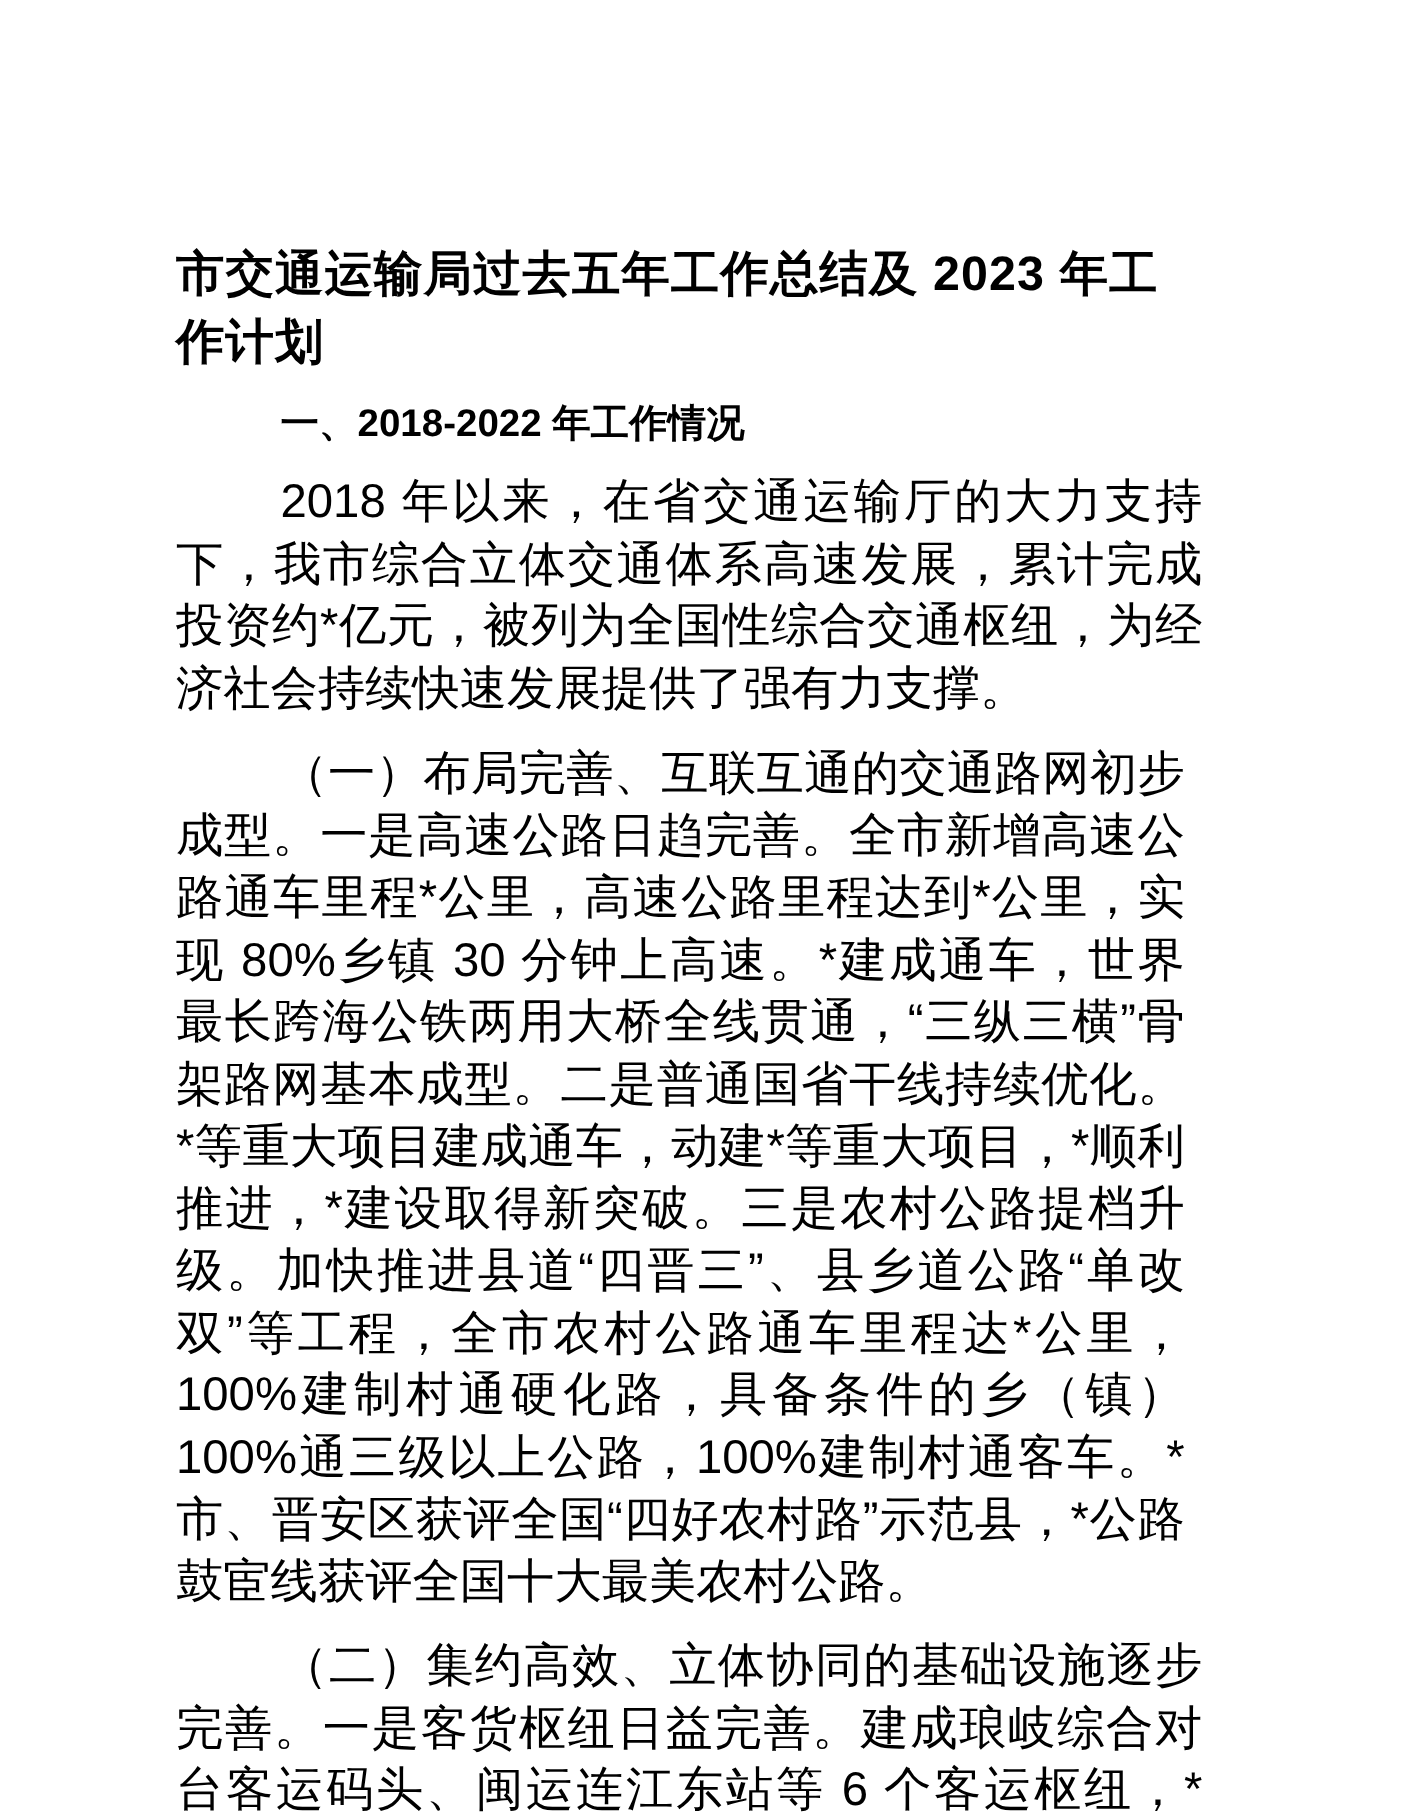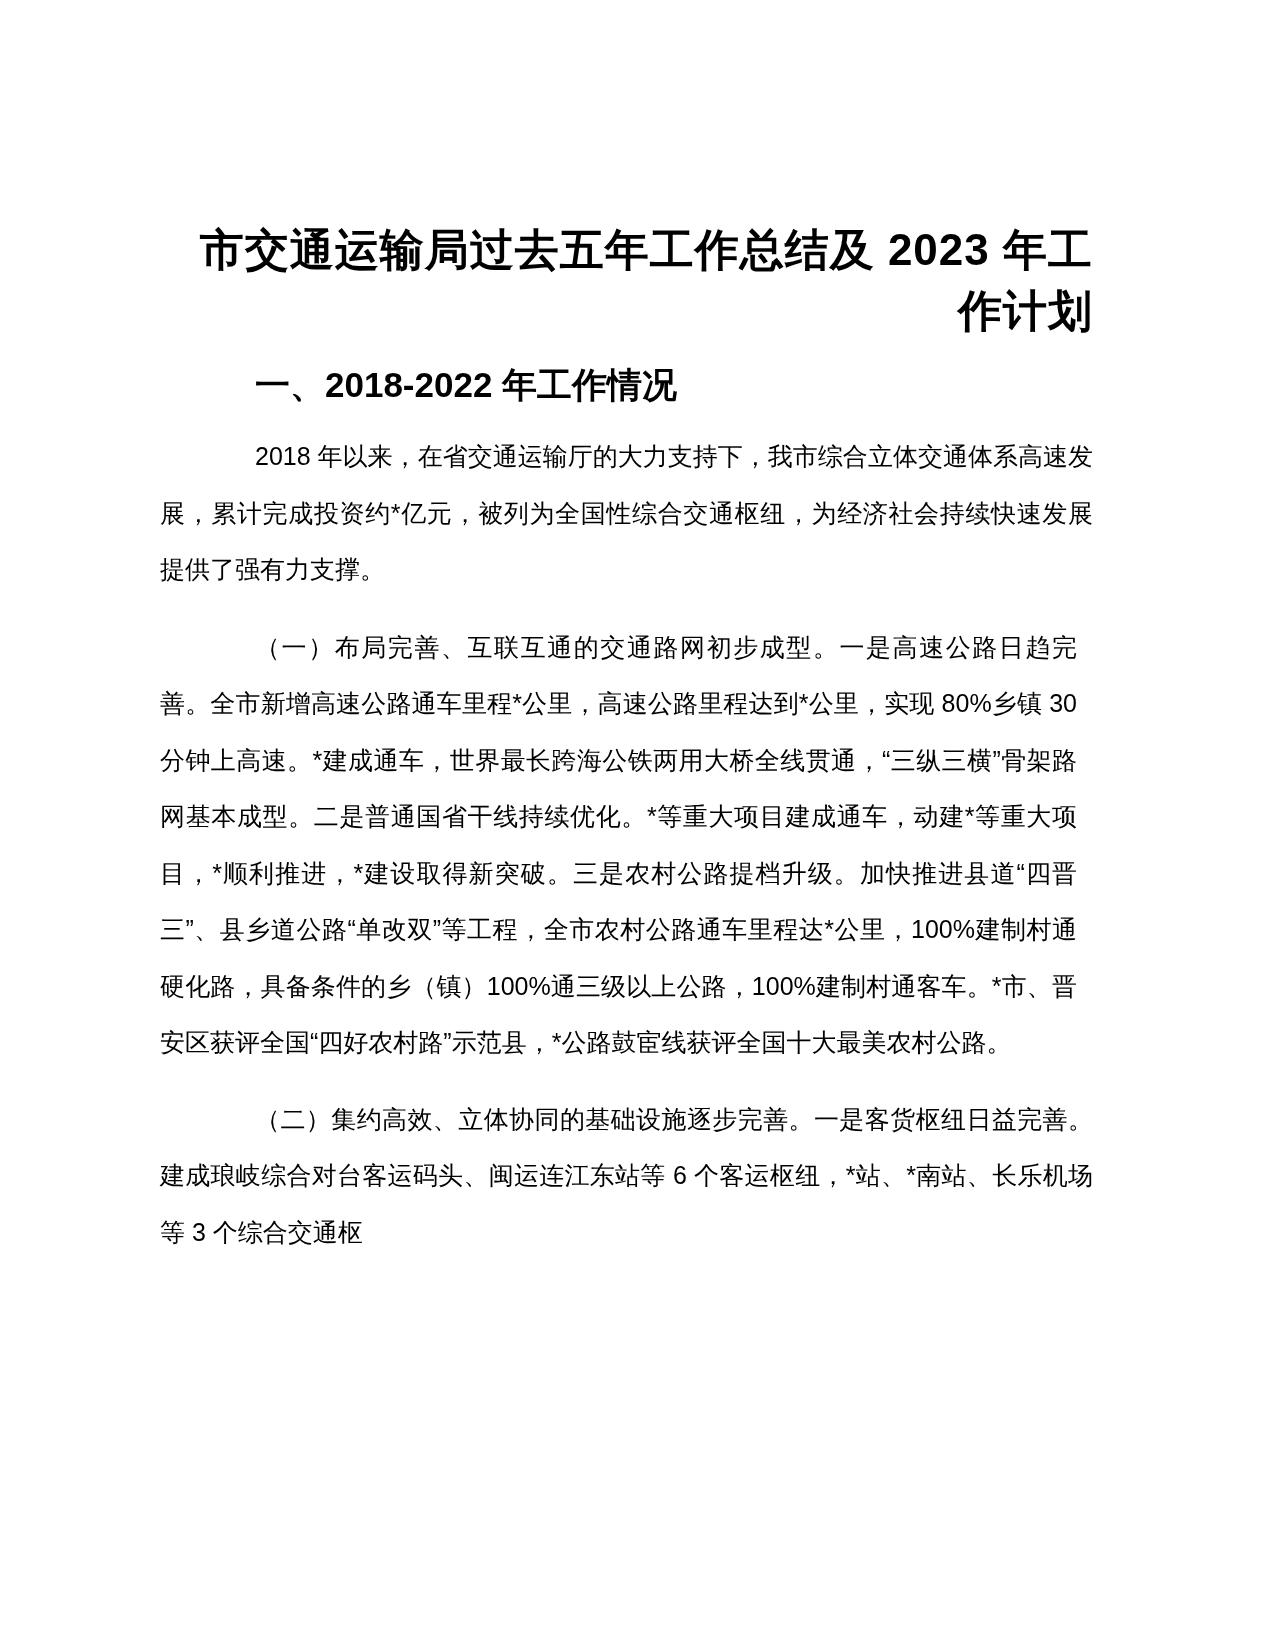--- a/index.html
+++ b/index.html
@@ -24,32 +24,32 @@
     position: absolute;
     left: 160px;
     top: 0;
     width: 933px;
   }
   .doc-title {
     margin: 219px 0 0 0;
     font-size: 44px;
     font-weight: 700;
     line-height: 61px;
-    text-align: right;
+    text-align: left;
     letter-spacing: 1px;
   }
   .doc-heading {
     margin: 15px 0 0 0;
     font-size: 35px;
     font-weight: 700;
     line-height: 57px;
     text-indent: 95px;
   }
   .doc-para {
-    font-size: 25px;
+    font-size: 43px;
     font-weight: 400;
     line-height: 56.5px;
     text-indent: 95px;
     text-align: justify;
     text-justify: inter-character;
   }
   .doc-para.p1 { margin: 15px 0 0 0; }
   .doc-para.p2 { margin: 21px 16px 0 0; }
   .doc-para.p3 { margin: 20px 0 0 0; }
 </style>

